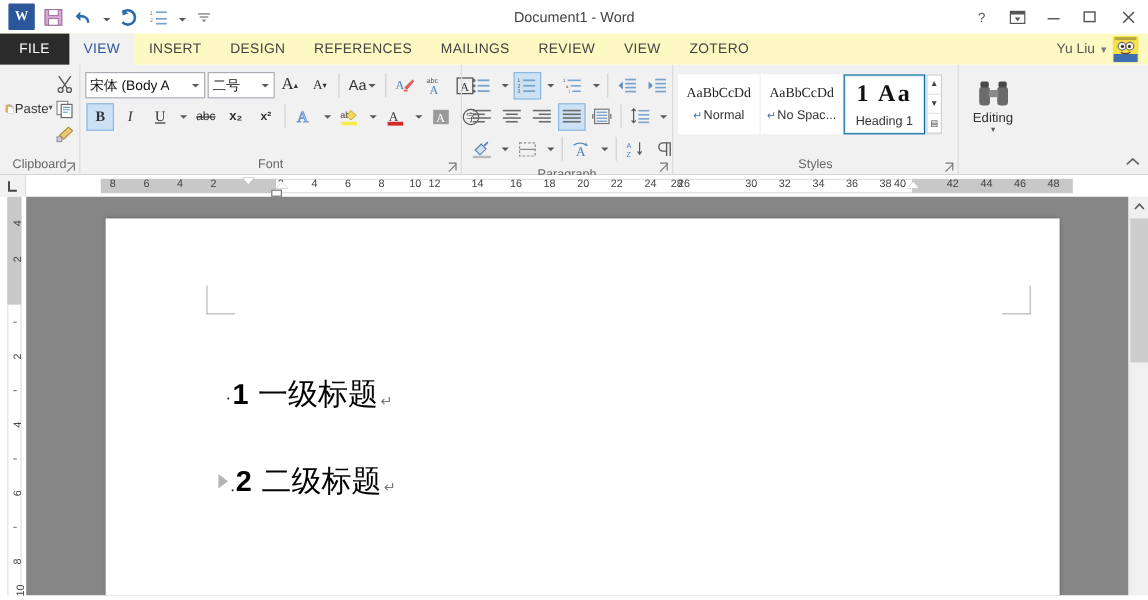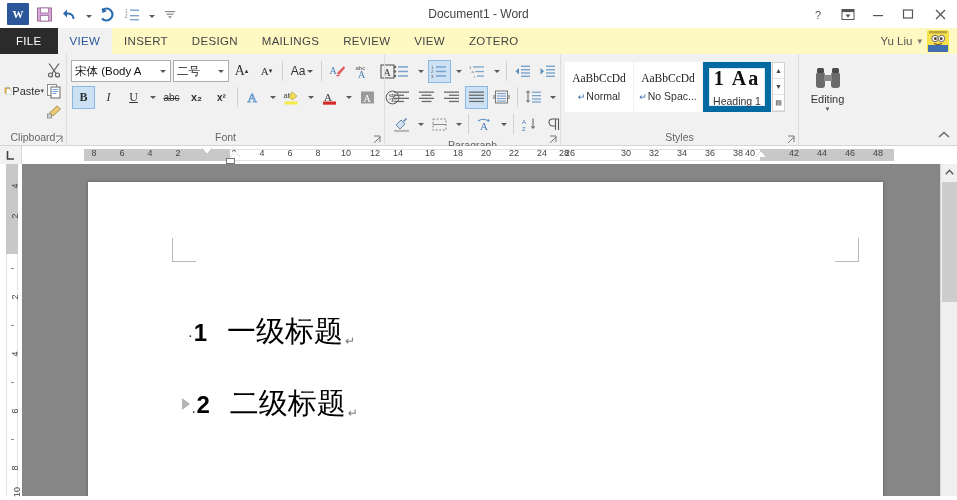--- a/index.html
+++ b/index.html
@@ -107,21 +107,21 @@
   .p-row { display: flex; align-items: center; height: 24px; margin-bottom: 2px; }
 
   
   .g-styles { width: 238px; }
   .style-gal { display: flex; align-items: flex-end; }
   .style-item {
     width: 68px; height: 50px; border: 1px solid transparent; background: #fff;
     display: flex; flex-direction: column; align-items: center; justify-content: center;
     margin-right: 1px;
   }
-  .style-item.sel { border: 6px solid #0369a1; background: #fff; box-shadow: 0 0 0 1px #dce8f7 inset; }
+  .style-item.sel { border: 1px solid #0369a1; background: #fff; box-shadow: 0 0 0 1px #dce8f7 inset; }
   .style-prev { font-size: 11.5px; color: #222; font-family: "Liberation Serif", serif; line-height: 1.1; }
   .style-prev.h1 { font-size: 20px; font-weight: bold; color: #111; letter-spacing: 2px; }
   .style-nm { font-size: 10.5px; color: #333; margin-top: 6px; }
   .style-nm .pilcrow { color: #3a6ea5; font-size: 9px; margin-right: 1px; }
   .gal-scroll { display: flex; flex-direction: column; width: 13px; height: 50px; border: 1px solid #d0d0d0; background:#fff; }
   .gal-scroll div { flex: 1; display: flex; align-items: center; justify-content: center; font-size: 7px; color: #444; border-bottom: 1px solid #e4e4e4; }
 
   
   .g-editing { width: 58px; }
   .edit-btn { width: 50px; display: flex; flex-direction: column; align-items: center; padding-top: 2px; }
@@ -179,21 +179,21 @@
     background: #fff; box-shadow: 0 0 3px rgba(0,0,0,.35);
   }
   .mark { position: absolute; width: 24px; height: 24px; }
   .mark.tl { border-left: 1px solid #b9b9b9; border-bottom: 1px solid #b9b9b9; }
   .mark.tr { border-right: 1px solid #b9b9b9; border-bottom: 1px solid #b9b9b9; }
   .doc-line {
     position: absolute; font-family: "Liberation Serif", serif;
     font-size: 25px; color: #000; white-space: nowrap; display: flex; align-items: baseline;
   }
   .num { font-weight: bold; font-family: "Liberation Sans", sans-serif; font-size: 24px; }
-  .cjk { font-family: "DejaVu Sans", sans-serif; font-size: 29px; margin-left: 20px; }
+  .cjk { font-family: "DejaVu Sans", sans-serif; font-size: 25px; margin-left: 8px; }
   .pilcrow-doc { font-size: 12px; color: #777; margin-left: 2px; align-self: flex-end; padding-bottom: 3px; }
   .bullet-dot { font-size: 14px; color: #222; margin-right: 1px; }
   .collapse-tri {
     width: 0; height: 0; border-top: 6px solid transparent; border-bottom: 6px solid transparent;
     border-left: 8px solid #b4b4b4; margin-right: 2px; align-self: center;
   }
 
   
   .vscroll { width: 17px; background: #f0f0f0; border-left: 1px solid #d8d8d8; position: relative; }
   .sc-arrow {
@@ -285,20 +285,21 @@
         </svg>
       </div>
     </div>
   </div>
 
   <div class="tabstrip">
     <div class="tab file dark">FILE</div>
     <div class="tab active">VIEW</div>
     <div class="tab">INSERT</div>
     <div class="tab">DESIGN</div>
+    <div class="tab">REFERENCES</div>
     <div class="tab">MAILINGS</div>
     <div class="tab">REVIEW</div>
     <div class="tab">VIEW</div>
     <div class="tab">ZOTERO</div>
 
     <div class="acct">
       <span class="acct-name">Yu Liu</span>
       <span style="font-size:9px;color:#777">▾</span>
       <span class="avatar">
         <svg width="22" height="22" viewBox="0 0 22 22">
@@ -739,21 +740,21 @@
       <span class="hr-num" style="left:72px">8</span>
       <span class="hr-num" style="left:100px">6</span>
       <span class="hr-num" style="left:128px">4</span>
       <span class="hr-num" style="left:156px">2</span>
 
       <span class="hr-num" style="left:212px">2</span>
       <span class="hr-num" style="left:240px">4</span>
       <span class="hr-num" style="left:268px">6</span>
       <span class="hr-num" style="left:296px">8</span>
       <span class="hr-num" style="left:324px">10</span>
-      <span class="hr-num" style="left:353px">12</span>
+      <span class="hr-num" style="left:340px">12</span>
       <span class="hr-num" style="left:376px">14</span>
       <span class="hr-num" style="left:408px">16</span>
       <span class="hr-num" style="left:436px">18</span>
       <span class="hr-num" style="left:464px">20</span>
       <span class="hr-num" style="left:492px">22</span>
       <span class="hr-num" style="left:520px">24</span>
       <span class="hr-num" style="left:548px">26</span>
       <span class="hr-num" style="left:542px">28</span>
       <span class="hr-num" style="left:604px">30</span>
       <span class="hr-num" style="left:632px">32</span>

